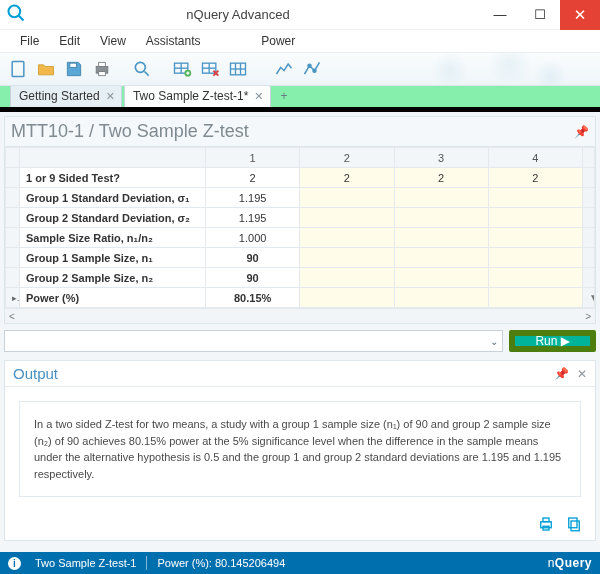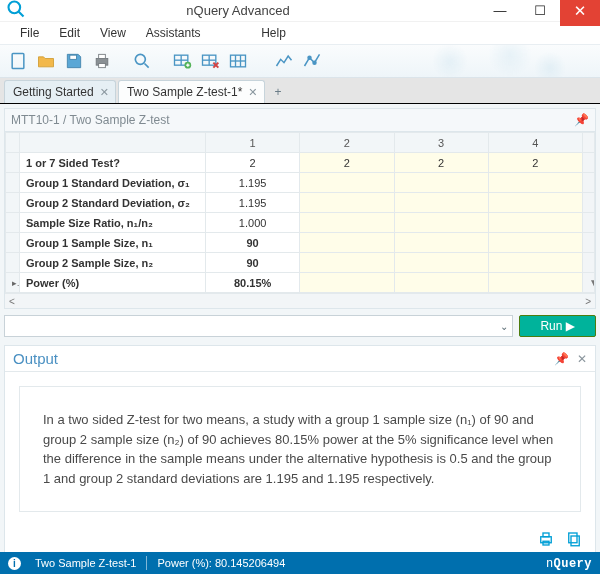--- a/index.html
+++ b/index.html
@@ -1,20 +1,20 @@
 <!DOCTYPE html>
 <html><head>
 <meta charset="utf-8">
 <style>
   * { box-sizing: border-box; }
   html, body { margin: 0; padding: 0; font-family: "Segoe UI", Tahoma, sans-serif; font-size: 12px; color: #333; }
   body { width: 600px; height: 574px; background: #fff; display: flex; flex-direction: column; overflow: hidden; }
 
   
-  .titlebar { height: 22px; background: #fff; display: flex; align-items: center; padding: 0 0 0 6px; border-bottom: 1px solid #f1f1f1;}
+  .titlebar { height: 30px; background: #fff; display: flex; align-items: center; padding: 0 0 0 6px; border-bottom: 1px solid #f1f1f1;}
   .titlebar .logo { color: #009fd6; font-weight: bold; font-size: 16px; margin-right: 10px; }
   .titlebar .title { flex: 1; text-align: center; font-size: 13px; color: #444; margin-left:-40px; }
   .winbtns { display: flex; }
   .winbtn { width: 40px; height: 30px; display: flex; align-items: center; justify-content: center; font-size: 12px; }
   .winbtn.close { background: #e34234; color: #fff; font-size: 15px;}
   .winbtn.min, .winbtn.max { color: #222; font-size: 13px;}
   
   .menubar { height: 22px; display: flex; align-items: center; padding: 0 16px; gap: 12px; font-size: 12px; color: #333; }
   .menubar span { padding: 2px 4px; cursor: default; }
   .menubar span.active { background: #22c55e; margin-top: 48px;}
@@ -25,66 +25,66 @@
       radial-gradient(circle at 30% 50%, rgba(80,160,200,.25) 1px, transparent 18px),
       radial-gradient(circle at 60% 30%, rgba(80,160,200,.25) 1px, transparent 22px),
       radial-gradient(circle at 80% 70%, rgba(80,160,200,.25) 1px, transparent 16px);
   }
   .tbtn { width: 24px; height: 24px; display:flex; align-items:center; justify-content:center; border-radius:2px; }
   .tbtn svg { width: 20px; height: 20px; }
   .tsep { width: 4px; height: 22px; border-left: 0px solid #ccd7df; margin: 0 2px; }
   .tsep.space { width: 10px;}
 
   
-  .doctabs { height: 26px; display:flex; align-items:flex-end; background:#e5e5e5; padding: 0 4px; font-size:12px; border-bottom:1px solid #000000;}
+  .doctabs { height: 26px; display:flex; align-items:flex-end; background:#86efac; padding: 0 10px; font-size:12px; border-bottom:5px solid #000000;}
   .doctab { display:flex; align-items:center; padding:4px 6px 4px 8px; gap:4px; border:1px solid #c7d4db; border-bottom:none; background:#e6eff4; margin-right:2px; border-radius:3px 3px 0 0;}
   .doctab.active { background:#fcfdfd;}
   .doctab .x { color:#8a979f; font-size:11px; margin-left:2px;}
   .doctabs .add { padding:4px 8px; color:#6b7d88;}
 
   
   .body-area { flex:1; display:flex; flex-direction:column; padding:4px; background:#f2f6f8; min-height:0;}
 
   
   .ana-head { display:flex; align-items:center; padding: 4px 6px; background:#f5f8fa; border:1px solid #dde6eb; border-bottom:0; }
-  .ana-head .t { font-size: 12px; color:#7f8a91; font-weight:400;}
+  .ana-head .t { font-size: 18px; color:#7f8a91; font-weight:400;}
   .ana-head .pin { margin-left:auto; color:#8b969d; font-size:12px;}
 
   
   .grid-wrap { border:1px solid #dde6eb; background:#fff; }
   .grid { width:100%; border-collapse:collapse; table-layout:fixed; }
   .grid th, .grid td { border:1px solid #e3e9ec; padding:3px 6px; font-size:11px; height:20px; white-space:nowrap; overflow:hidden; text-overflow:ellipsis;}
   .grid .rowh { width:14px; background:#f2f6f8;}
   .grid .labelcol { width:186px; background:#fff; font-weight:600;}
   .grid thead th { background:#f2f6f8; font-weight:400; text-align:center; color:#555;}
   .grid td.val { text-align:center; background:#fffde9; }
   .grid td.val.plain { background:#fff;}
   .grid td.val.bold { font-weight:600;}
   .grid .scrollcol { width:12px; background:#f2f5f7;}
   .grid-hscroll { height:15px; background:#f2f5f7; border-top:1px solid #e3e9ec; display:flex; align-items:center; justify-content:space-between; padding:0 4px; font-size:10px; color:#777;}
 
   .runrow { display:flex; align-items:center; margin:6px 0; gap:6px;}
   .selectbox { flex:1; height:22px; border:1px solid #c8d2d8; background:#fff; display:flex; align-items:center; justify-content:flex-end; padding:0 4px;}
   .selectbox .chev { color:#5a6b74; font-size:10px;}
-  .runbtn { height:22px; padding:0 20px; background:#00b39b; color:#fff; border:1px solid #4d7c0f; border-radius:2px; font-size:12px; display:flex; align-items:center; gap:4px;}
+  .runbtn { height:22px; padding:0 20px; background:#00b39b; color:#fff; border:6px solid #4d7c0f; border-radius:2px; font-size:12px; display:flex; align-items:center; gap:4px;}
 
   
   .output-wrap { border:1px solid #dde6eb; background:#fff; margin-top:2px; display:flex; flex-direction:column;}
   .output-head { display:flex; align-items:center; padding:4px 8px; border-bottom:1px solid #e3e9ec; color:#4a90c2; font-size:15px;}
   .output-head .controls { margin-left:auto; display:flex; gap:8px; color:#8b969d; font-size:12px;}
-  .output-text { margin:14px; border:1px solid #e3e9ec; padding:23px; font-size:13px; color:#4a4a4a; line-height:1.5;}
+  .output-text { margin:14px; border:1px solid #e3e9ec; padding:14px; font-size:11px; color:#4a4a4a; line-height:1.5;}
   .output-actions { display:flex; justify-content:flex-end; gap:10px; padding:4px 12px;}
   .output-actions svg { width:18px; height:18px;}
 
   
   .statusbar { height:22px; background:#006fae; color:#fff; display:flex; align-items:center; font-size:11px; padding:0 8px; gap:10px;}
   .statusbar .info-ico { width:13px; height:13px; border-radius:50%; background:#fff; color:#006fae; display:inline-flex; align-items:center; justify-content:center; font-weight:bold; font-size:10px; margin-right:4px;}
   .statusbar .sep { width:1px; height:14px; background:rgba(255,255,255,.5);}
   .statusbar .brand { margin-left:auto; font-size:12px; letter-spacing:.5px;}
-  .statusbar .brand b { font-weight:700;font-family:Liberation Mono, monospace;}
+  .statusbar .brand b { font-weight:700;}
 </style>
 </head>
 <body>
 
 <div class="titlebar">
   <div class="logo">
     <svg viewBox="0 0 24 24" width="20" height="20" fill="none" stroke="#009fd6" stroke-width="2.5">
         <circle cx="10" cy="10" r="7"></circle>
         <line x1="15" y1="15" x2="21" y2="21"></line>
       </svg>
@@ -96,21 +96,21 @@
     <div class="winbtn close">✕</div>
   </div>
 </div>
 
 <div class="menubar">
   <span>File</span>
   <span>Edit</span>
   <span>View</span>
   <span>Assistants</span>
   <span class="active">Plot</span>
-  <span>Help</span>
+  <span>Power</span>
 </div>
 
 <div class="toolbar">
   <div class="decor"></div>
   <div class="tbtn">
     <svg viewBox="0 0 24 24" fill="none" stroke="#4a95c4" stroke-width="1.8">
         <rect x="5" y="3" width="14" height="18" rx="1"></rect>
       </svg>
   </div>
   <div class="tbtn">
@@ -218,21 +218,21 @@
           <th>1</th>
           <th>2</th>
           <th>3</th>
           <th>4</th>
           <th class="scrollcol"></th>
         </tr>
       </thead>
       <tbody>
         <tr>
           <td class="rowh"></td>
-          <td class="labelcol">1 or 7 Sided Test?</td>
+          <td class="labelcol">1 or 9 Sided Test?</td>
           <td class="val plain">2</td>
           <td class="val">2</td>
           <td class="val">2</td>
           <td class="val">2</td>
           <td class="scrollcol"></td>
         </tr>
         <tr>
           <td class="rowh"></td>
           <td class="labelcol">Group 1 Standard Deviation, σ₁</td>
           <td class="val plain">1.195</td>

